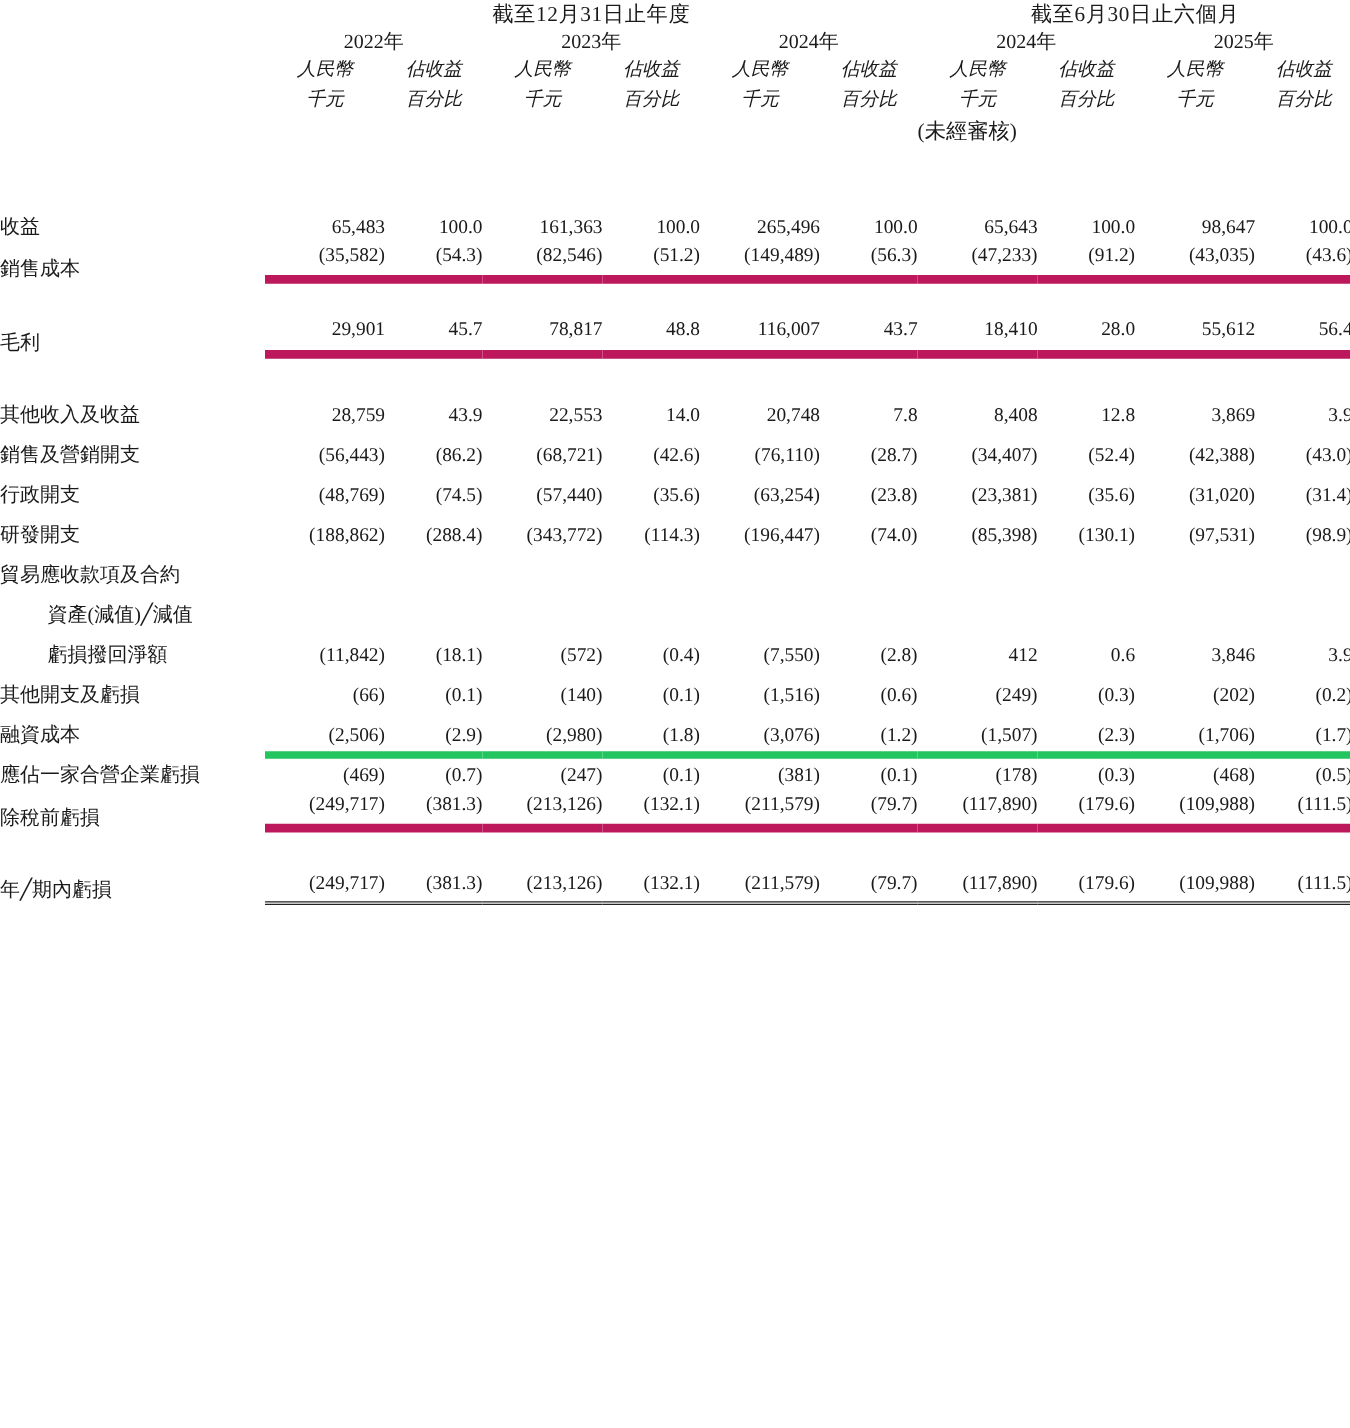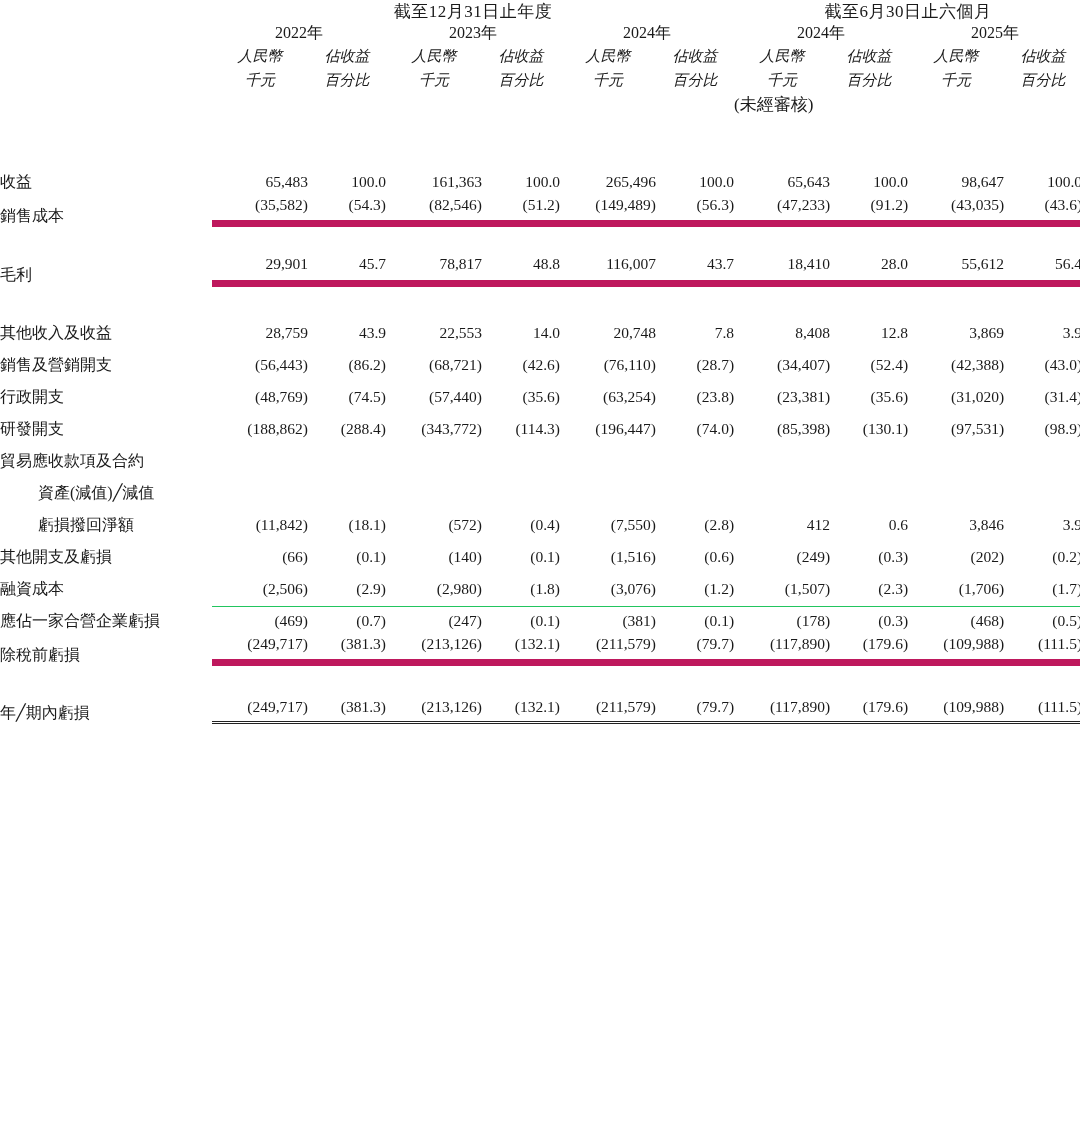--- a/index.html
+++ b/index.html
@@ -86,21 +86,21 @@
     font-size: 15.5px;
     padding-right: 16px;
     line-height: 1.45;
     white-space: nowrap;
   }
   tr.datarow td { height: 32px; }
   tr.spacer td { height: 26px; font-size: 0; line-height: 0; }
   .cellwrap {
     display: block;
   }
-  .rule-above { border-top: 1px solid #22c55e; padding-top: 3px; }
+  .rule-above { border-top: 6px solid #22c55e; padding-top: 3px; }
   .rule-below { border-bottom: 7px solid #be185d; padding-bottom: 4px; }
   .rule-dbl {
     border-bottom: 3px double #222;
     padding-bottom: 3px;
   }
 </style>
 </head>
 <body>
 
 <div class="page">

